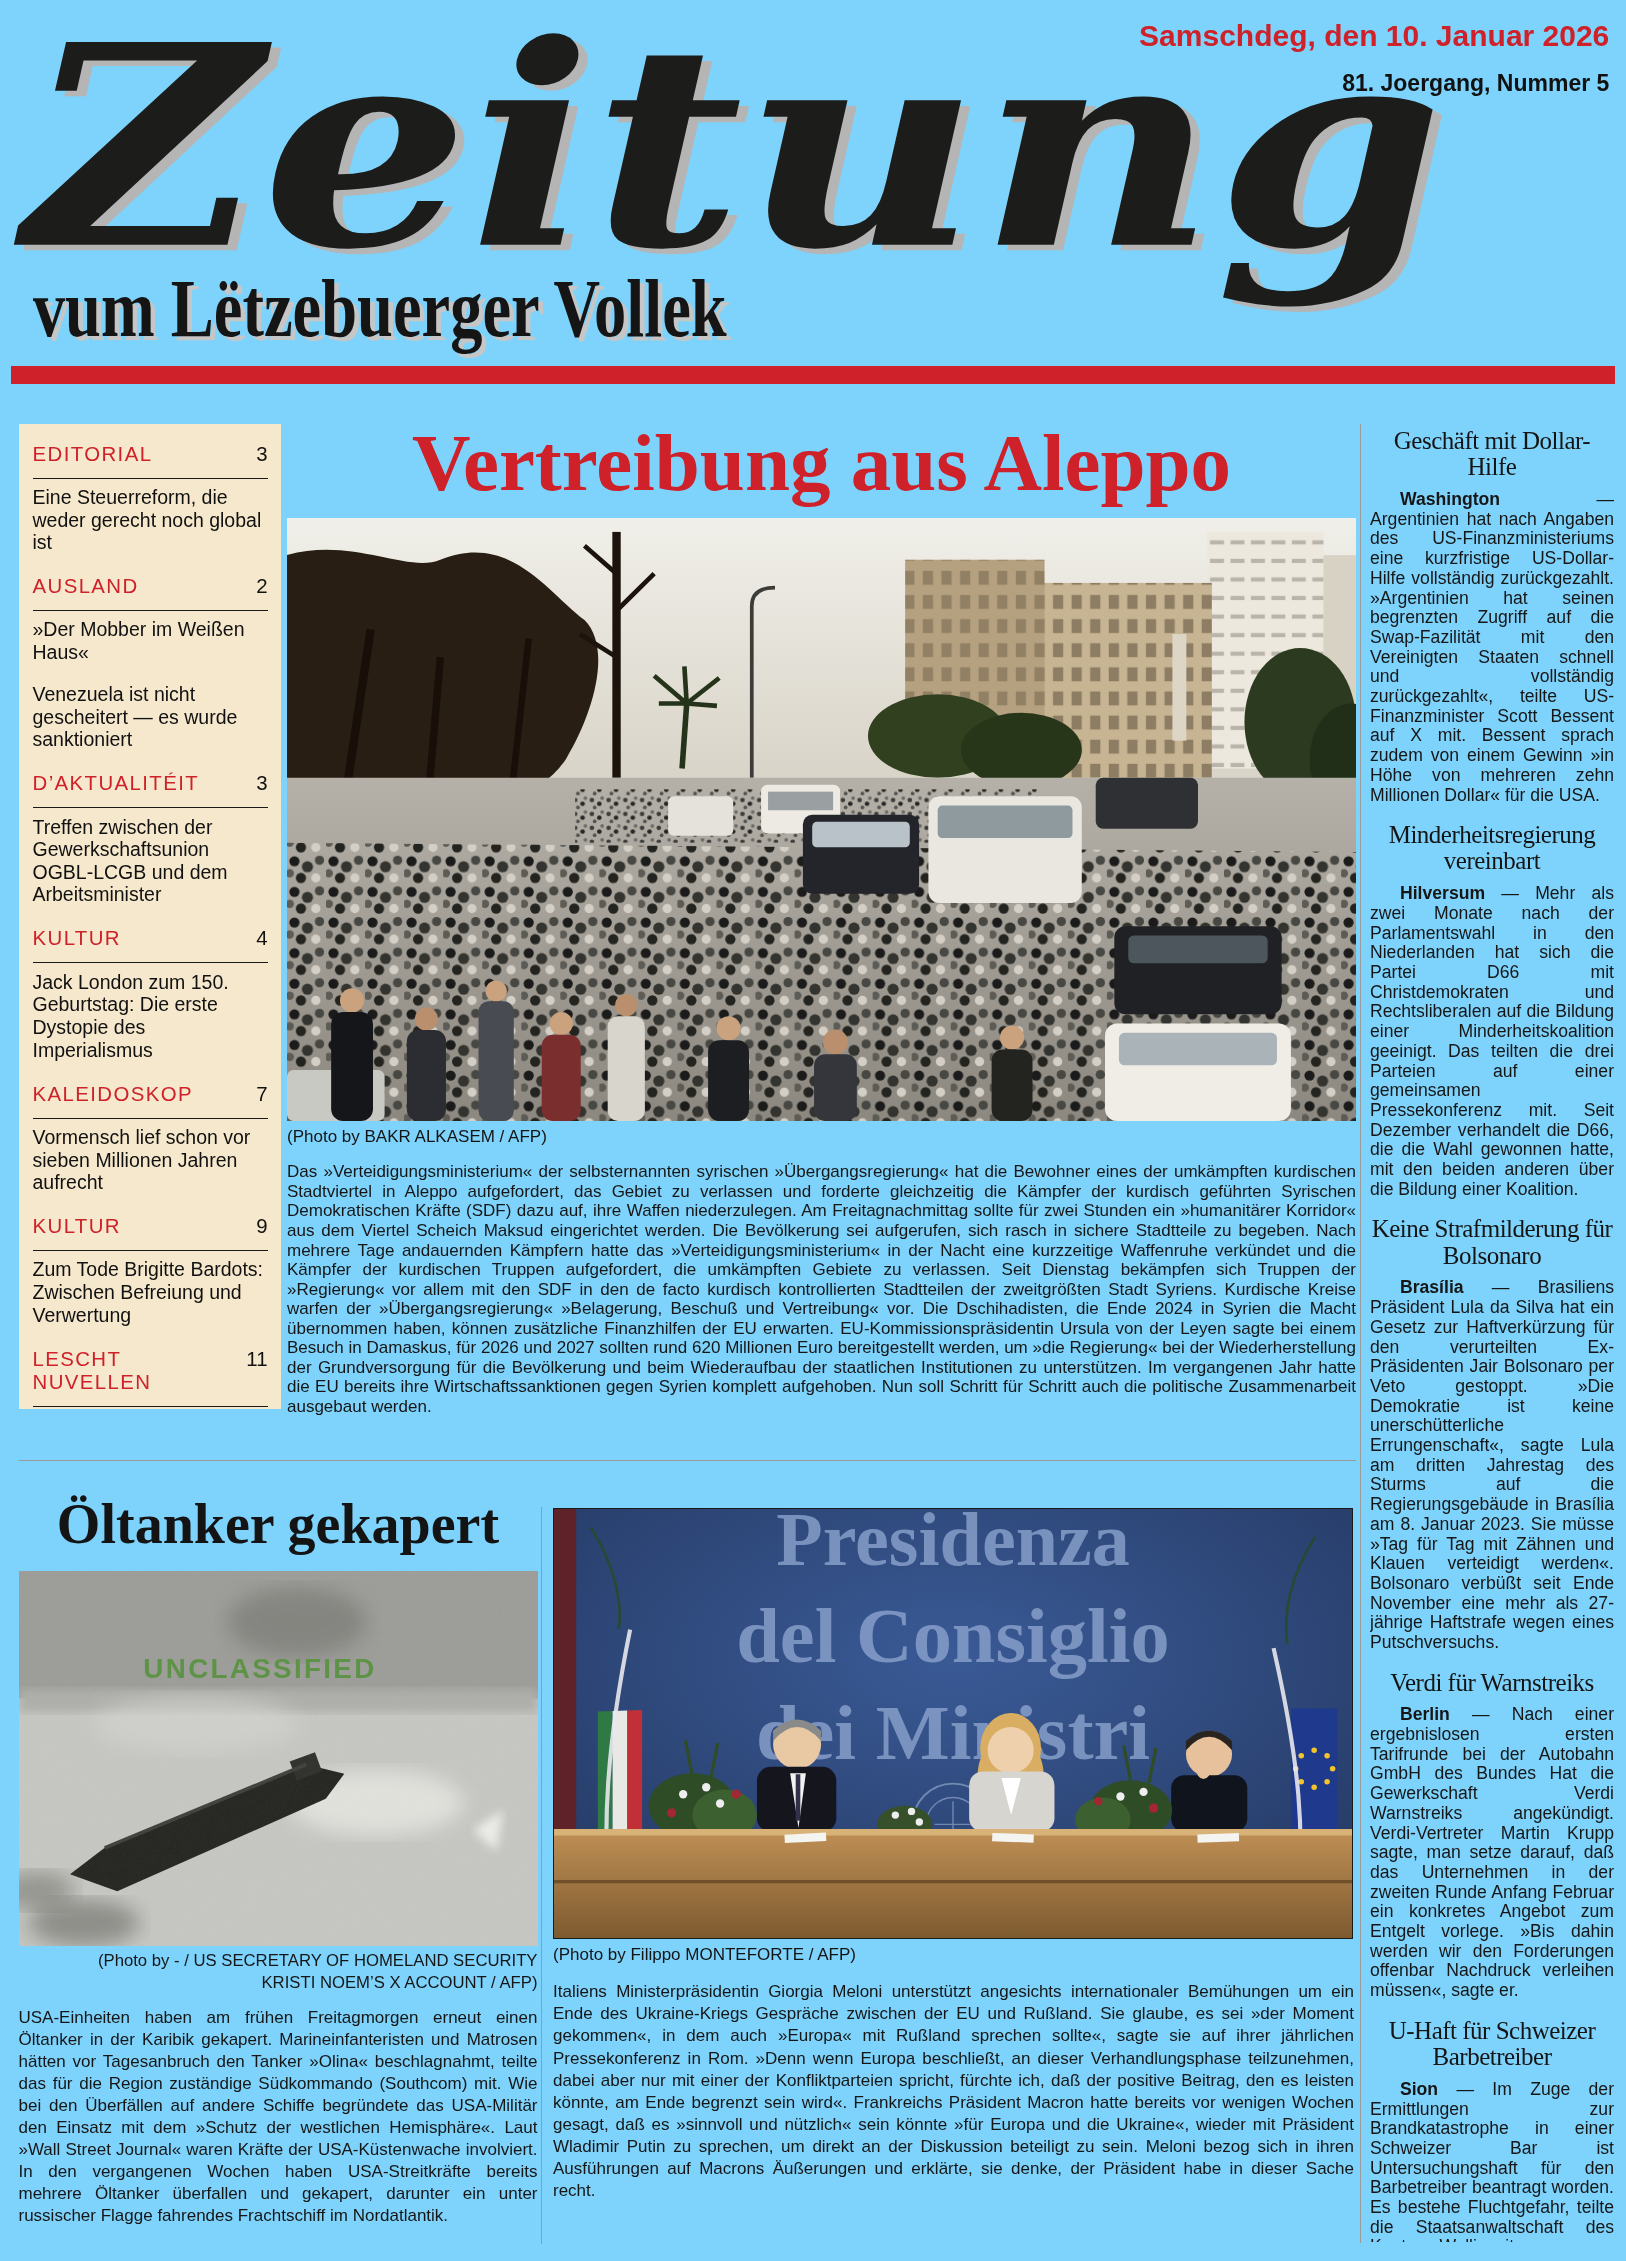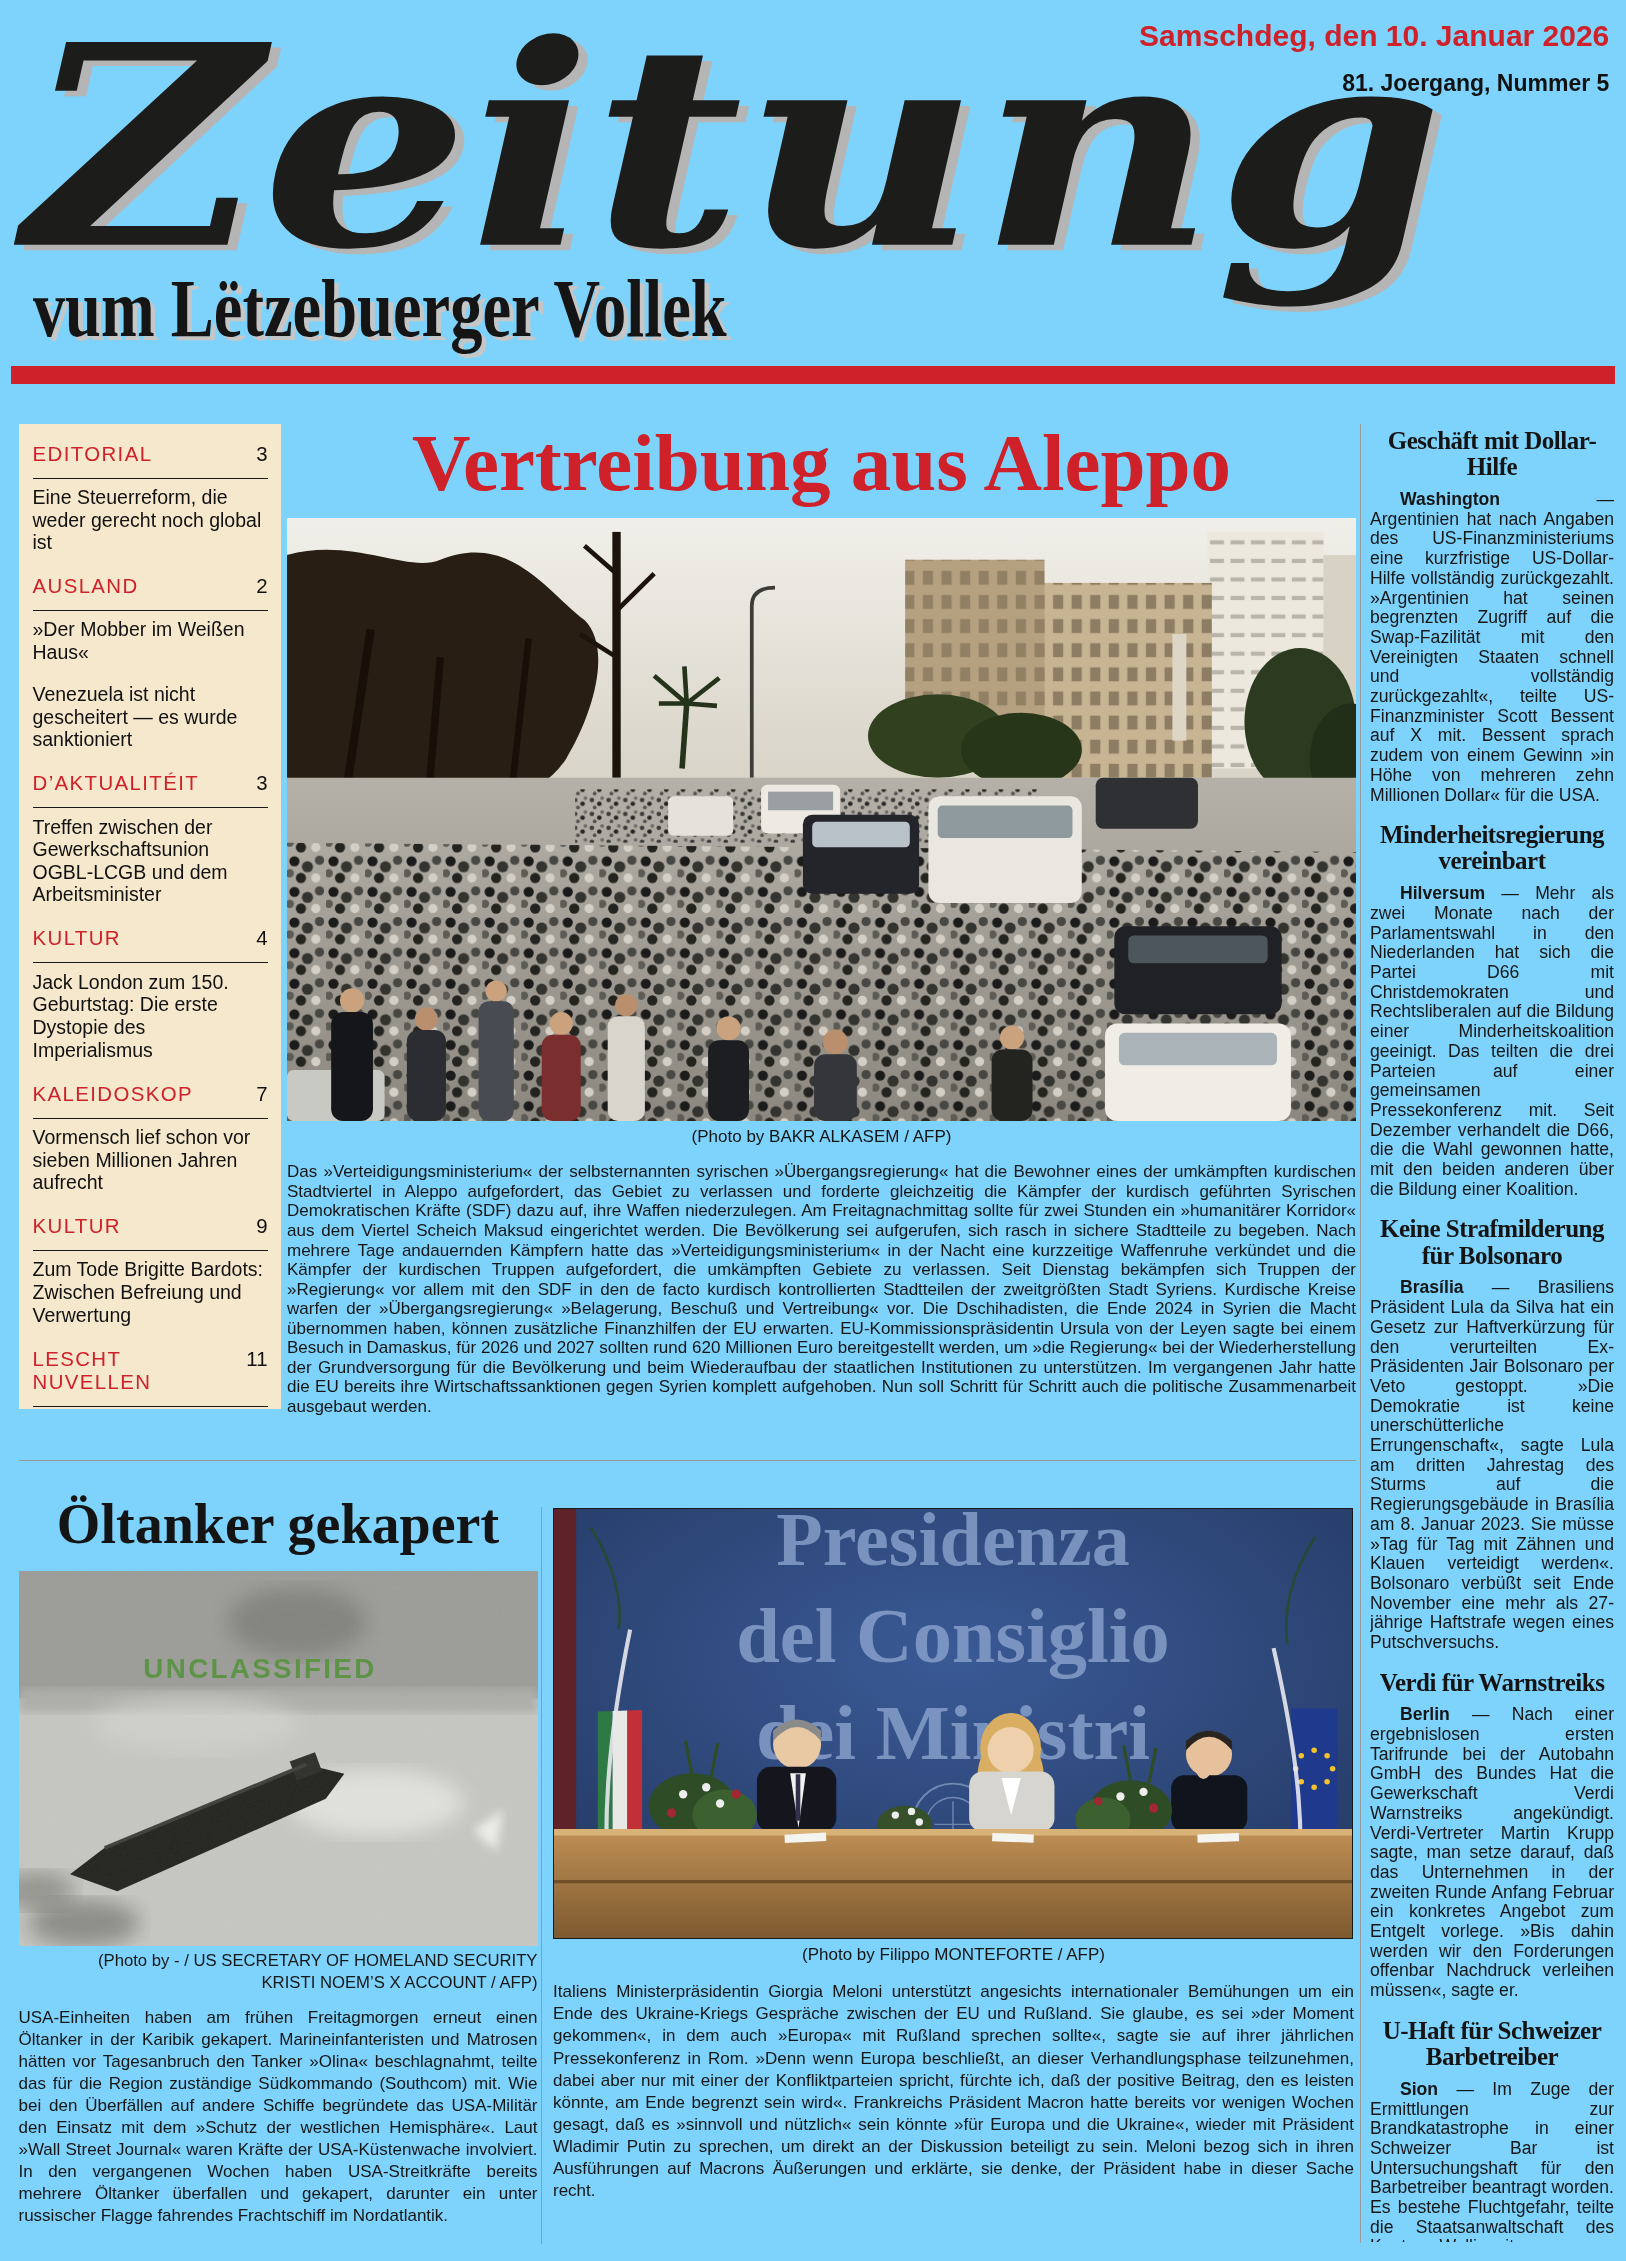--- a/index.html
+++ b/index.html
@@ -24,21 +24,21 @@
   .idx-label{color:#ce2129;font-size:20.4px;letter-spacing:1.4px;}
   .idx-page{font-size:20.4px;color:#111;}
   .idx-text{font-size:19.5px;line-height:1.16;margin:0;color:#111;}
   .idx-text + .idx-text{margin-top:19.5px;}
 
   
   .lead-story{position:absolute;left:287px;top:423px;width:1069px;}
   .lead-story h1{font-family:"Liberation Serif",serif;font-size:81px;font-weight:bold;
                  color:#ce2129;text-align:center;margin:0;line-height:1.0;}
   .photo-aleppo{display:block;width:1069px;height:603px;margin-top:14px;}
-  .caption{text-align:center;font-size:17px;margin-top:5.6px;color:#141414;}
+  .caption{text-align:left;font-size:17px;margin-top:5.6px;color:#141414;}
   .lead-body{font-size:17px;line-height:1.15;text-align:justify;margin:15.8px 0 0 0;}
 
   
   .hrule{position:absolute;left:18.5px;top:1460px;width:1337px;height:1.4px;background:#9a9a9a;}
   .vrule-main{position:absolute;left:1360px;top:424px;width:1.4px;height:1819px;background:#9a9a9a;}
   .vrule-bottom{position:absolute;left:541px;top:1507px;width:1.4px;height:737px;background:#9a9a9a;}
 
   
   .tanker{position:absolute;left:18.5px;top:1496px;width:519px;}
   .tanker h2{font-family:"Liberation Serif",serif;font-size:56px;font-weight:bold;
@@ -50,21 +50,21 @@
   
   .meloni{position:absolute;left:553px;top:1496px;width:801px;}
   .meloni h2{font-family:"Liberation Serif",serif;font-size:46px;font-weight:bold;
              color:#ce2129;text-align:center;margin:0;line-height:1.0;}
   .photo-meloni{display:block;width:798px;height:429px;margin-top:12px;border:1.4px solid #1a1a1a;}
   .meloni-body{font-size:17px;line-height:1.3;text-align:justify;margin:16.7px 0 0 0;}
 
   
   .wire{position:absolute;left:1370px;top:424px;width:244px;height:1818px;
         display:flex;flex-direction:column;overflow:hidden;}
-  .wire article h3{font-family:"Liberation Serif",serif;font-weight:bold;font-size:25px;
+  .wire article h3{font-family:"Liberation Serif",serif;font-weight:normal;font-size:25px;
                    letter-spacing:-0.5px;line-height:1.06;text-align:center;margin:16.7px 0 9.3px 0;color:#141414;}
   .wire article:first-child h3{margin-top:3.7px;}
   .wire-body{font-size:17.6px;line-height:1.12;text-align:justify;margin:0;text-indent:30px;}
   .wire-body .lead{font-weight:bold;}
 
   .unclassified-text{font-family:"Liberation Sans",sans-serif;font-weight:bold;letter-spacing:5px;}
   .backdrop-text{font-family:"Liberation Serif",serif;font-weight:bold;}
 </style>
 </head>
 <body>

